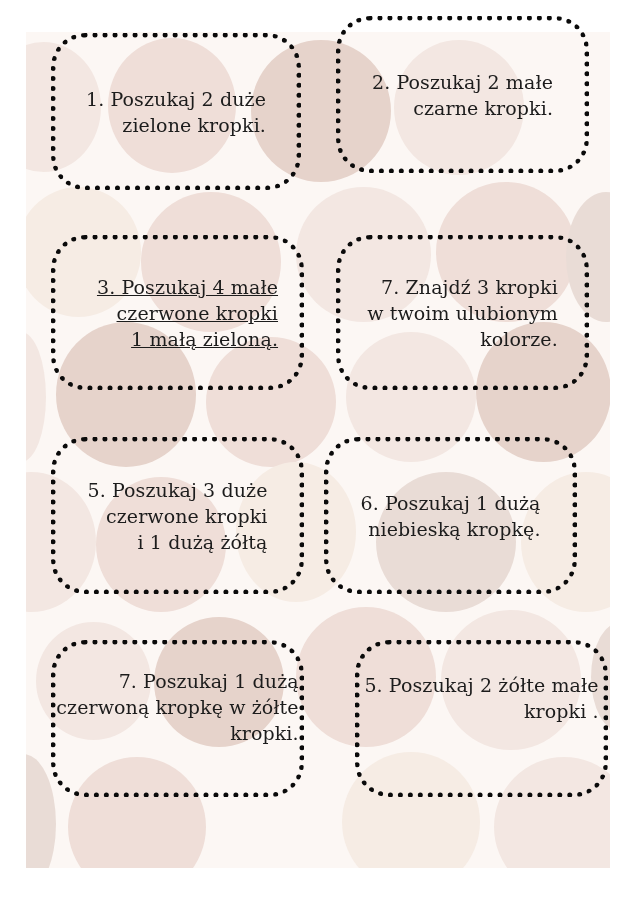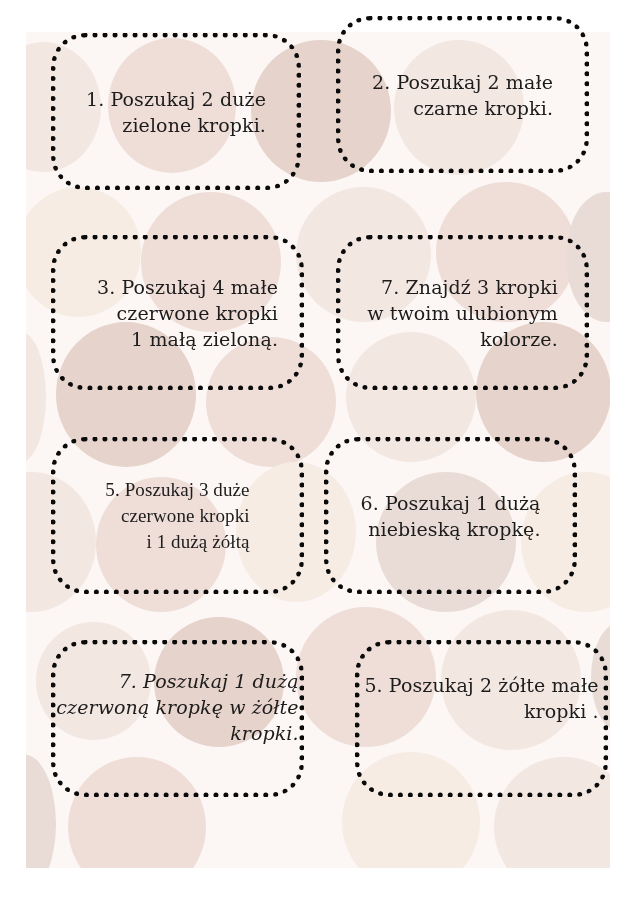--- a/index.html
+++ b/index.html
@@ -47,39 +47,39 @@
 
 <div class="card" style="left:51px;top:33px;width:250px;height:157px;">
   <div class="card-text">1.     Poszukaj 2 duże
 zielone kropki.</div>
 </div>
 <div class="card" style="left:336px;top:16px;width:253px;height:157px;">
   <div class="card-text">2. Poszukaj 2 małe
 czarne kropki.</div>
 </div>
 <div class="card" style="left:51px;top:235px;width:253px;height:155px;">
-  <div class="card-text" style="padding-left:20px;">3. Poszukaj 4 małe
+  <div class="card-text" style="padding-left:20px;text-decoration:underline;">3. Poszukaj 4 małe
 czerwone kropki
 1 małą zieloną.</div>
 </div>
 <div class="card" style="left:336px;top:235px;width:253px;height:155px;">
   <div class="card-text">7. Znajdź 3 kropki
 w twoim ulubionym
 kolorze.</div>
 </div>
-<div class="card" style="left:51px;top:437px;width:253px;height:157px;font-family:Liberation Serif, serif;">
+<div class="card" style="left:51px;top:437px;width:253px;height:157px;">
   <div class="card-text">5. Poszukaj 3 duże
 czerwone kropki
 i 1 dużą żółtą</div>
 </div>
 <div class="card" style="left:324px;top:437px;width:253px;height:157px;">
   <div class="card-text">6. Poszukaj 1 dużą
 niebieską kropkę.</div>
 </div>
 <div class="card" style="left:51px;top:640px;width:253px;height:157px;">
-  <div class="card-text" style="margin-top:-24px;font-style:italic;">7. Poszukaj 1 dużą
+  <div class="card-text" style="margin-top:-24px;">7. Poszukaj 1 dużą
 czerwoną kropkę w żółte
 kropki.</div>
 </div>
 <div class="card" style="left:355px;top:640px;width:253px;height:157px;">
   <div class="card-text" style="margin-top:-42px;">5. Poszukaj 2 żółte małe
 kropki .</div>
 </div>
 
 </body></html>

